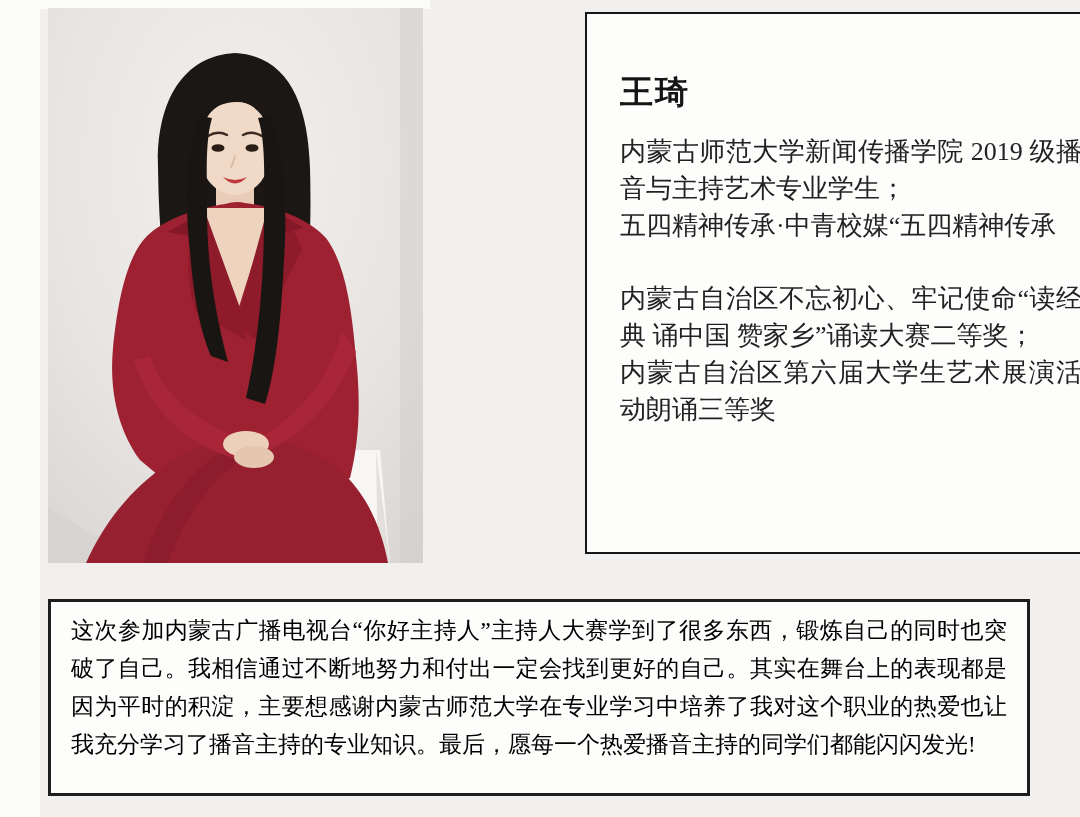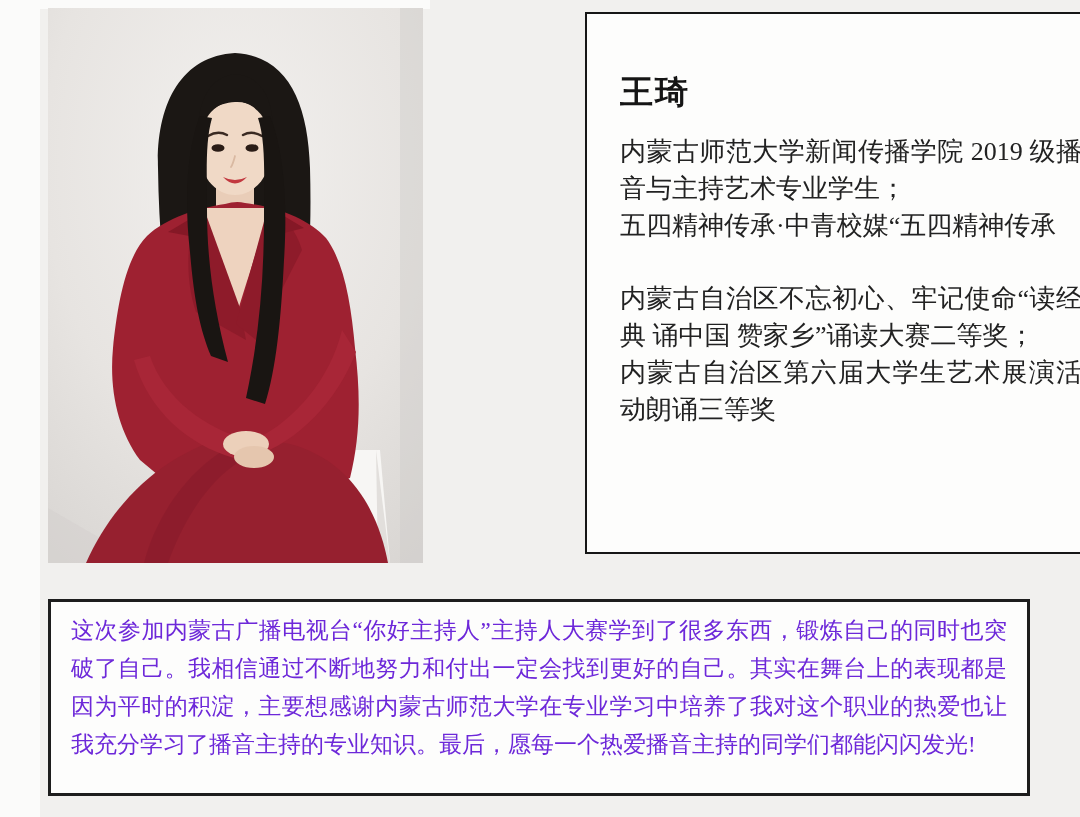--- a/index.html
+++ b/index.html
@@ -65,21 +65,21 @@
     background: #fdfdfc;
     border: 3px solid #1d1d1d;
     padding: 10px 20px 0 20px;
   }
   .quote-text {
     font-size: 23px;
     line-height: 38px;
     margin: 0;
     text-align: justify;
     text-justify: inter-character;
-    color: #6d28d9;
+    color: #000000;
   }
 </style>
 </head>
 <body>
 
 <div class="left-margin"></div>
 <div class="top-margin"></div>
 
 <div class="photo">
   <svg width="375" height="555" viewBox="0 0 375 555" xmlns="http://www.w3.org/2000/svg">

